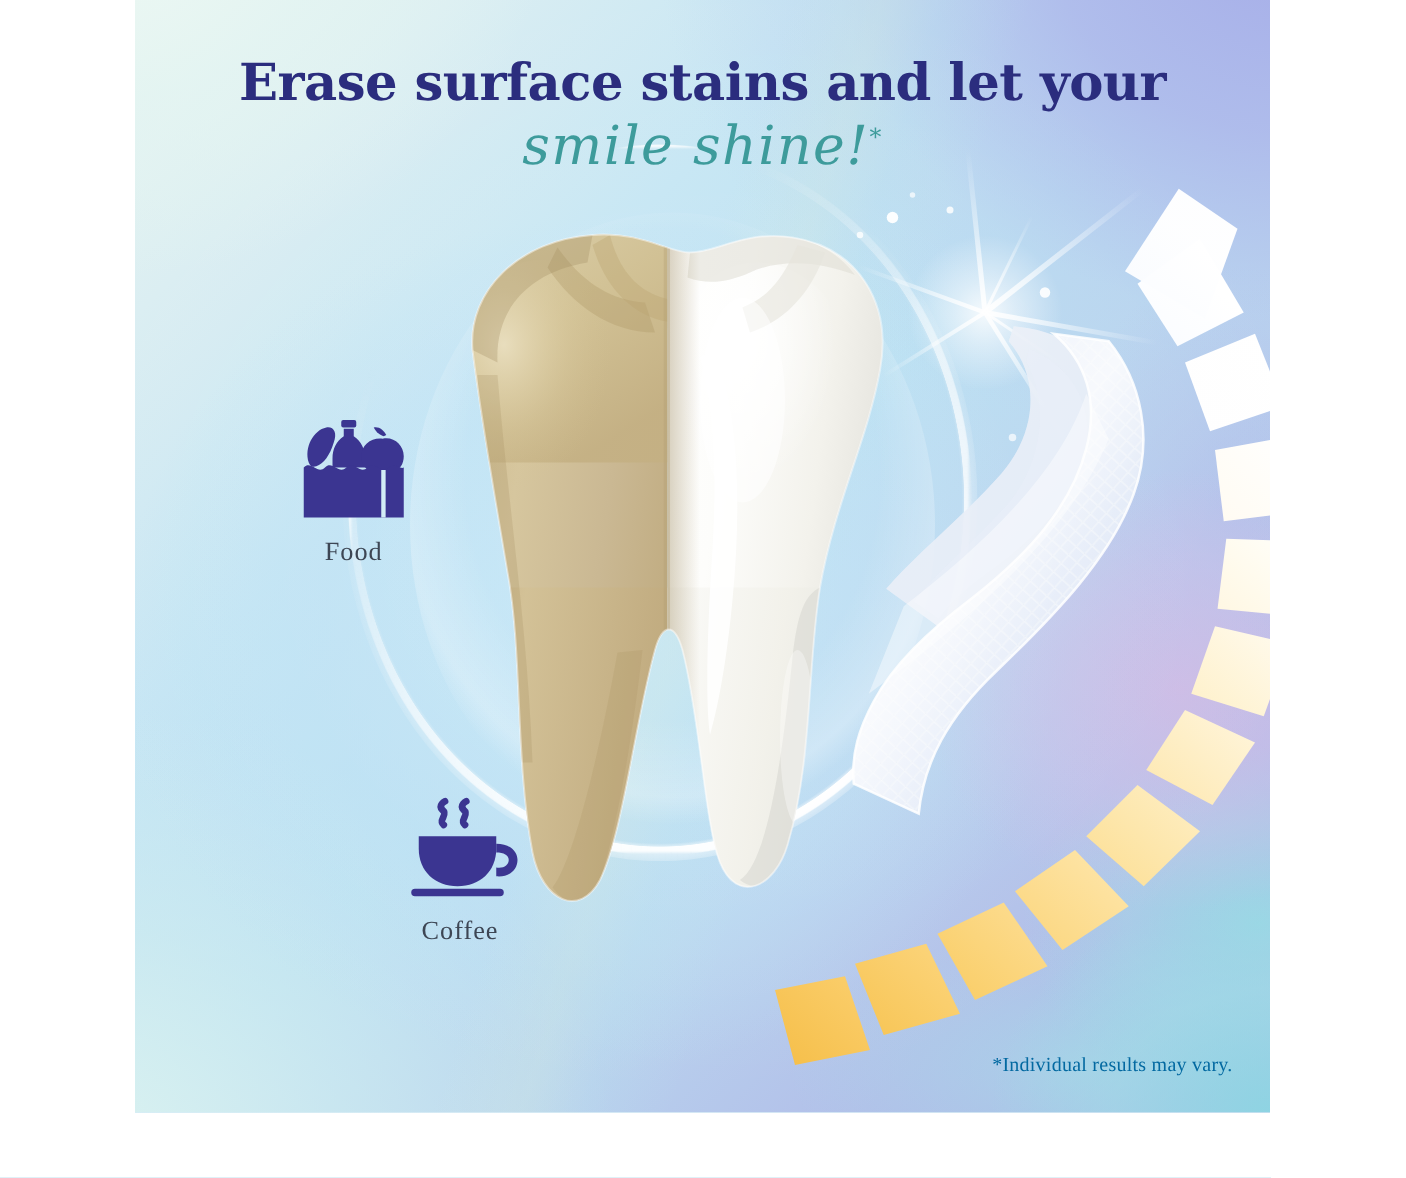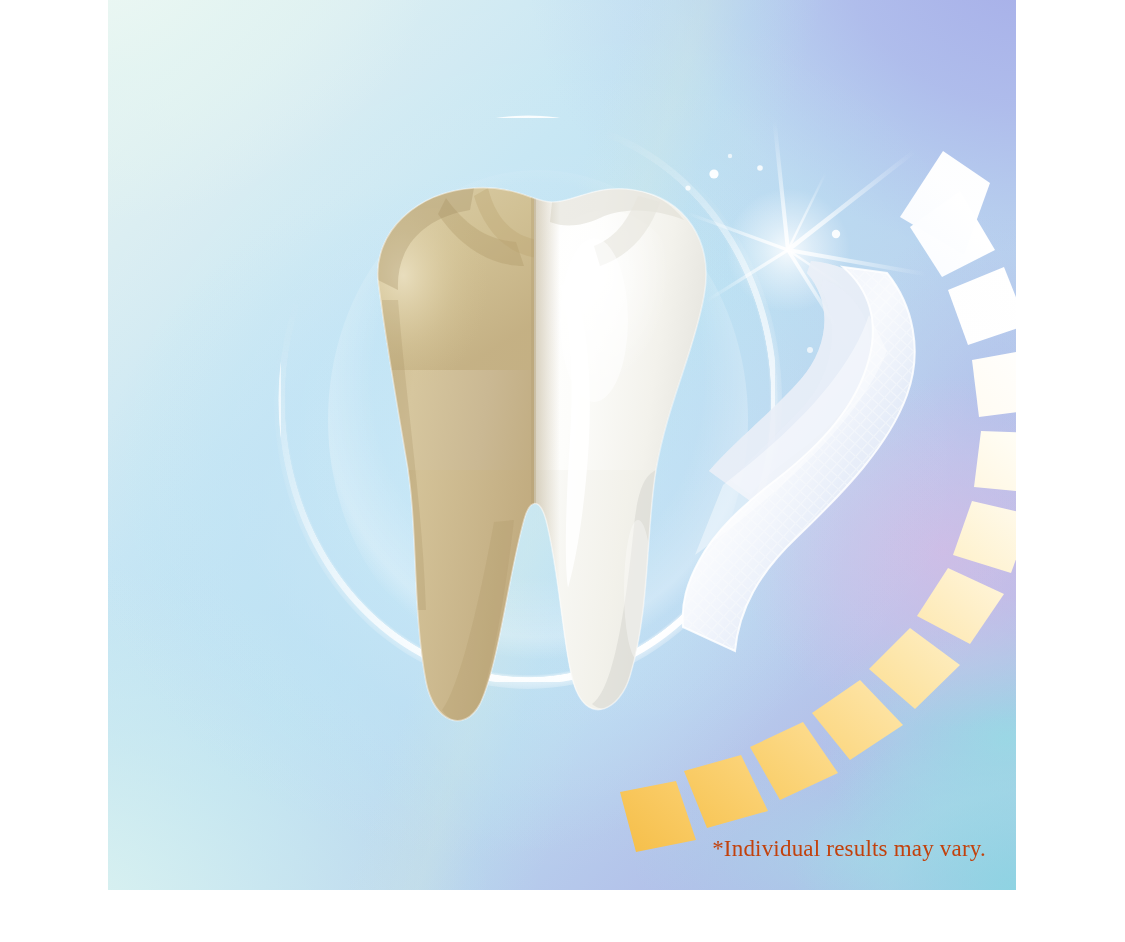--- a/index.html
+++ b/index.html
@@ -266,42 +266,48 @@
   #cause-tea       { left: 117px; top: 492px; }
   #cause-coffee    { left: 190px; top: 635px; }
   #cause-cigarette { left: 300px; top: 740px; }
 
   
   .footnote {
     position: absolute;
     right: 30px;
     bottom: 28px;
     font-family: "Liberation Serif", serif;
-    font-size: 23px;
-    color: #c2410c;
+    font-size: 16px;
+    color: #0369a1;
     letter-spacing: 0.2px;
     z-index: 35;
     white-space: nowrap;
   }
 </style>
 </head>
 <body>
 
 <div id="banner">
 
   <div class="bg-layer bg-base"></div>
   <div class="bg-layer bg-topright"></div>
   <div class="bg-layer bg-topleft"></div>
   <div class="bg-layer bg-bottomleft"></div>
   <div class="bg-layer bg-center-blue"></div>
   <div class="bg-layer bg-iridescent"></div>
   <div class="bg-layer bg-rainbow-streak"></div>
   <div class="bg-layer bg-bottomright-cyan"></div>
   <div class="bg-layer bg-vignette"></div>
 
+  <div class="headline-wrap">
+    <div class="headline-main">Erase surface stains and let your</div>
+    <div class="headline-sub">
+      <span>smile shine!</span><span class="asterisk">*</span>
+    </div>
+  </div>
 
   <div class="glow-ring-2"></div>
   <div class="glow-ring"></div>
 
   <div class="shade-arc">
     <svg viewBox="0 0 520 700" xmlns="http://www.w3.org/2000/svg">
       <defs>
         <linearGradient id="tabA" x1="0" y1="1" x2="1" y2="0">
           <stop offset="0%" stop-color="#F5BE48"></stop>
           <stop offset="100%" stop-color="#FBCF6E"></stop>
@@ -603,19 +609,62 @@
         <circle cx="20" cy="38" r="2.6" opacity="0.8"></circle>
         <circle cx="92" cy="18" r="2.8" opacity="0.85"></circle>
         <circle cx="168" cy="84" r="4.2" opacity="0.9"></circle>
         <circle cx="196" cy="132" r="2.6" opacity="0.75"></circle>
         <circle cx="62" cy="6" r="2.2" opacity="0.7"></circle>
         <circle cx="142" cy="200" r="3.0" opacity="0.7"></circle>
       </g>
     </svg>
   </div>
 
-
-
+  <div class="cause" id="cause-food">
+    <div class="glyph">
+      <svg width="92" height="84" viewBox="0 0 92 84" xmlns="http://www.w3.org/2000/svg">
+        <g fill="#3b3591">
+
+          <path d="M 10 36 C 6 24, 14 10, 24 8 C 30 7, 33 12, 30 20 C 27 30, 22 37, 16 39 C 13 40, 11 39, 10 36 Z"></path>
+
+          <rect x="36" y="2" width="12" height="6" rx="1.6"></rect>
+          <path d="M 38 9 L 46 9 L 46 15 C 52 19, 55 25, 55 33 L 55 40 L 29 40 L 29 33 C 29 25, 32 19, 38 15 Z"></path>
+
+          <path d="M 72 14 C 70 10, 66 7, 62 8 C 64 12, 67 14, 70 15 Z"></path>
+          <path d="M 69 17 C 78 15, 86 22, 86 31 C 86 37, 83 42, 78 42 L 60 42 C 55 42, 52 37, 52 31 C 52 22, 60 16, 69 17 Z"></path>
+
+          <path d="M 6 40
+                   C 12 34, 17 46, 23 40
+                   C 29 34, 34 46, 40 40
+                   C 46 34, 51 46, 57 40
+                   C 63 34, 68 46, 74 40
+                   C 79 35, 83 42, 86 40
+                   L 86 80 L 6 80 Z"></path>
+        </g>
+
+        <rect x="68" y="42" width="3.5" height="38" fill="#d2ecf6"></rect>
+      </svg>
+    </div>
+    <div class="cap">Food</div>
+  </div>
+
+
+  <div class="cause" id="cause-coffee">
+    <div class="glyph">
+      <svg width="94" height="82" viewBox="0 0 94 82" xmlns="http://www.w3.org/2000/svg">
+        <g fill="none" stroke="#3b3591" stroke-width="5.4" stroke-linecap="round">
+          <path d="M 34 21 C 29 17, 38 13, 33 9 C 29 5, 35 2, 35 2"></path>
+          <path d="M 51 21 C 46 17, 55 13, 50 9 C 46 5, 52 2, 52 2"></path>
+        </g>
+        <g fill="#3b3591">
+          <path d="M 14 30 L 76 30 L 76 40 C 76 58, 63 70, 45 70 C 27 70, 14 58, 14 40 Z"></path>
+          <path d="M 76 36 C 88 36, 93 43, 93 49 C 93 57, 86 63, 76 62 L 76 55 C 82 56, 86 53, 86 49 C 86 45, 82 43, 76 43 Z"></path>
+          <rect x="8" y="72" width="74" height="6" rx="3"></rect>
+        </g>
+      </svg>
+    </div>
+    <div class="cap">Coffee</div>
+  </div>
 
 
   <div class="footnote">*Individual results may vary.</div>
 
 </div>
 
 </body></html>

